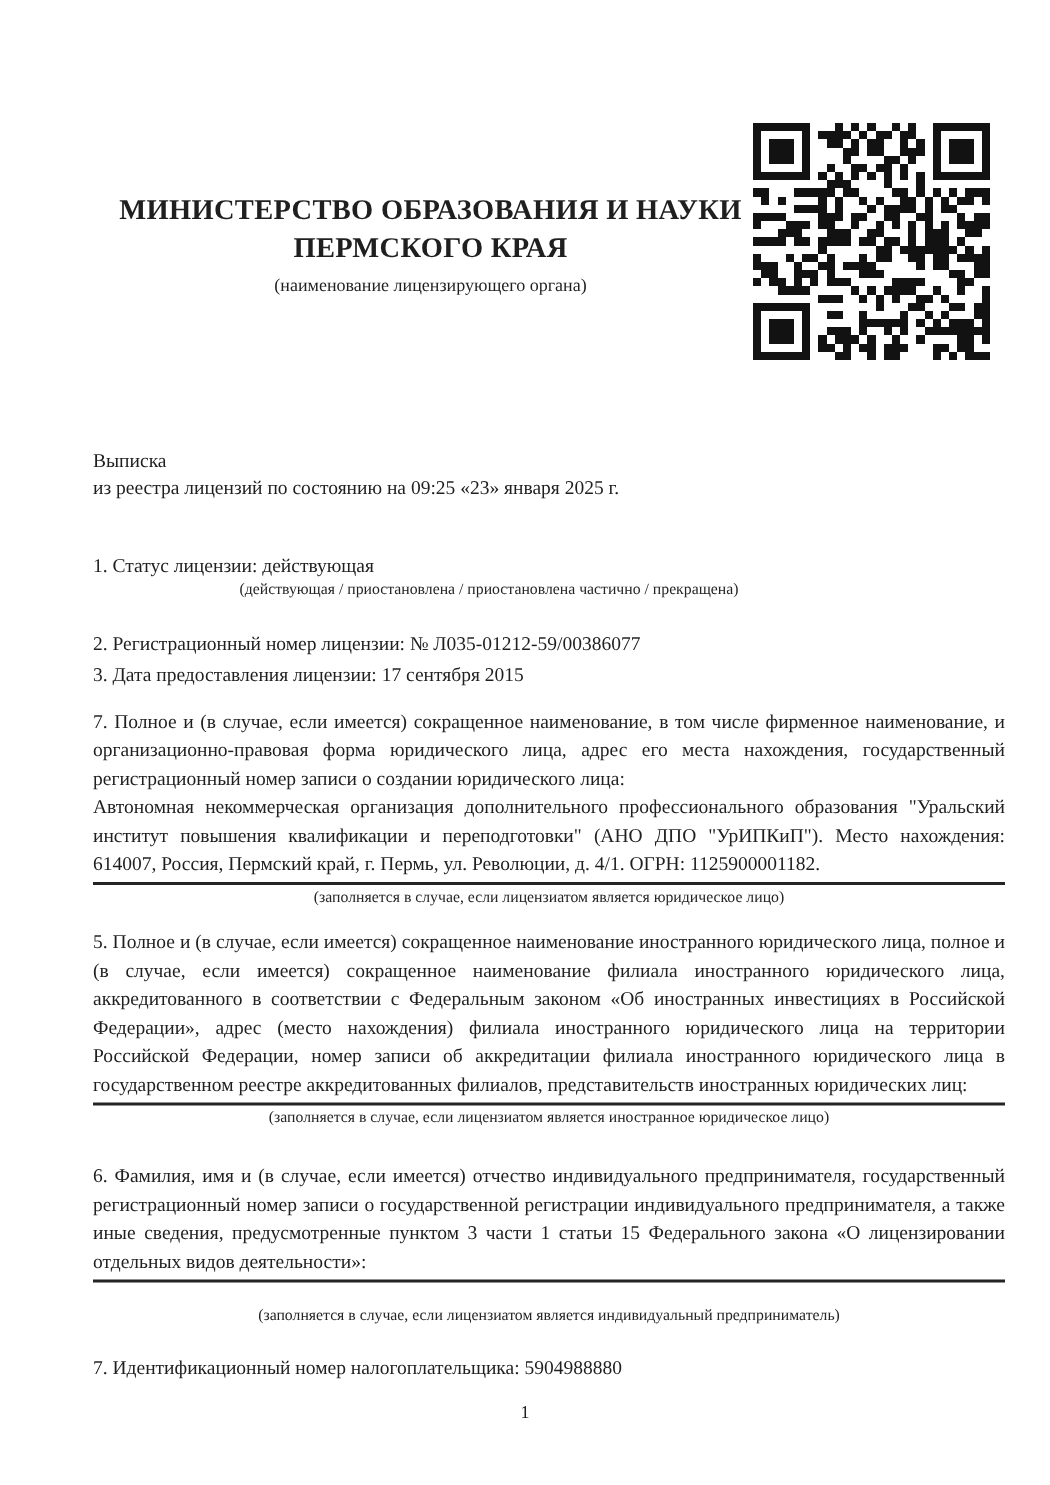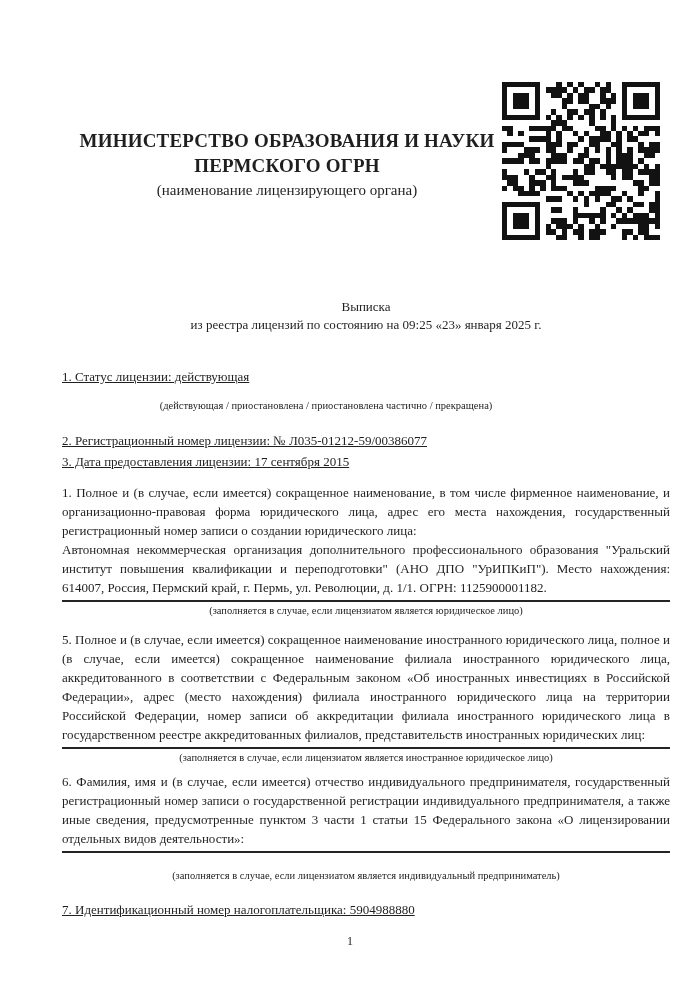--- a/index.html
+++ b/index.html
@@ -7,44 +7,44 @@
     width:700px;height:990px;background:#ffffff;
     font-family:"Liberation Serif","DejaVu Serif",serif;
     color:#1f1f1f;
     -webkit-font-smoothing:antialiased;
   }
   .page{position:relative;width:700px;height:990px;background:#fff;overflow:hidden;}
 
   
   .org-block{position:absolute;left:62px;top:128px;width:450px;text-align:center;}
   .org-line{font-weight:bold;font-size:19px;line-height:25px;letter-spacing:.2px;}
-  .org-caption{font-size:15px;line-height:13px;margin-top:6px;}
+  .org-caption{font-size:12px;line-height:13px;margin-top:6px;}
   .qr-box{position:absolute;left:502px;top:82px;width:158px;height:158px;}
   .qr-box svg{display:block;width:158px;height:158px;shape-rendering:crispEdges;}
 
   
   .content{position:absolute;left:62px;top:298px;width:608px;}
-  .title-block{text-align:center;font-size:13px;line-height:18px;}
-  .item{font-size:13px;line-height:19px;text-decoration:underline;}
+  .title-block{text-align:left;font-size:13px;line-height:18px;}
+  .item{font-size:13px;line-height:19px;}
   .para{font-size:13px;line-height:19px;text-align:justify;}
   .cap{font-size:10.5px;line-height:13px;text-align:center;color:#242424;}
   .cap-indent{padding-right:80px;}
   .rule{border-top:2px solid #242424;height:0;width:100%;}
 
   
   .pagenum{position:absolute;left:0;right:0;bottom:42px;text-align:center;font-size:12px;line-height:14px;}
 </style>
 </head>
 <body>
 
 <div class="page">
 
   <div class="org-block">
     <div class="org-line">МИНИСТЕРСТВО ОБРАЗОВАНИЯ И НАУКИ</div>
-    <div class="org-line">ПЕРМСКОГО ОГРН</div>
+    <div class="org-line">ПЕРМСКОГО КРАЯ</div>
     <div class="org-caption">(наименование лицензирующего органа)</div>
   </div>
 
   <div class="qr-box" id="qr">
       <svg viewBox="0 0 29 29" xmlns="http://www.w3.org/2000/svg" fill="#121212">
         <rect x="0" y="0" width="1" height="1"></rect>
         <rect x="1" y="0" width="1" height="1"></rect>
         <rect x="2" y="0" width="1" height="1"></rect>
         <rect x="3" y="0" width="1" height="1"></rect>
         <rect x="4" y="0" width="1" height="1"></rect>
@@ -470,36 +470,36 @@
     </div>
 
   <div class="content">
 
     <div class="title-block">
       <div>Выписка</div>
       <div>из реестра лицензий по состоянию на 09:25 «23» января 2025 г.</div>
     </div>
 
     <div class="item" style="margin-top:33px">1. Статус лицензии: действующая</div>
-    <div class="cap cap-indent" style="margin-top:13px">(действующая / приостановлена / приостановлена частично / прекращена)</div>
+    <div class="cap cap-indent" style="margin-top:1px">(действующая / приостановлена / приостановлена частично / прекращена)</div>
 
     <div class="item" style="margin-top:19px">2. Регистрационный номер лицензии: № Л035-01212-59/00386077</div>
 
     <div class="item" style="margin-top:2px">3. Дата предоставления лицензии: 17 сентября 2015</div>
 
-    <div class="para" style="margin-top:12px">1. Полное и (в случае, если имеется) сокращенное наименование, в том числе фирменное наименование, и организационно-правовая форма юридического лица, адрес его места нахождения, государственный регистрационный номер записи о создании юридического лица:</div>
-    <div class="para">Автономная некоммерческая организация дополнительного профессионального образования "Уральский институт повышения квалификации и переподготовки" (АНО ДПО "УрИПКиП"). Место нахождения: 614007, Россия, Пермский край, г. Пермь, ул. Революции, д. 1/1. ОГРН: 1125900001182.</div>
+    <div class="para" style="margin-top:12px">7. Полное и (в случае, если имеется) сокращенное наименование, в том числе фирменное наименование, и организационно-правовая форма юридического лица, адрес его места нахождения, государственный регистрационный номер записи о создании юридического лица:</div>
+    <div class="para">Автономная некоммерческая организация дополнительного профессионального образования "Уральский институт повышения квалификации и переподготовки" (АНО ДПО "УрИПКиП"). Место нахождения: 614007, Россия, Пермский край, г. Пермь, ул. Революции, д. 4/1. ОГРН: 1125900001182.</div>
     <div class="rule" style="margin-top:3px"></div>
     <div class="cap" style="margin-top:2px">(заполняется в случае, если лицензиатом является юридическое лицо)</div>
 
     <div class="para" style="margin-top:13px">5. Полное и (в случае, если имеется) сокращенное наименование иностранного юридического лица, полное и (в случае, если имеется) сокращенное наименование филиала иностранного юридического лица, аккредитованного в соответствии с Федеральным законом «Об иностранных инвестициях в Российской Федерации», адрес (место нахождения) филиала иностранного юридического лица на территории Российской Федерации, номер записи об аккредитации филиала иностранного юридического лица в государственном реестре аккредитованных филиалов, представительств иностранных юридических лиц:</div>
     <div class="rule" style="margin-top:3px"></div>
     <div class="cap" style="margin-top:2px">(заполняется в случае, если лицензиатом является иностранное юридическое лицо)</div>
 
-    <div class="para" style="margin-top:8px">6. Фамилия, имя и (в случае, если имеется) отчество индивидуального предпринимателя, государственный регистрационный номер записи о государственной регистрации индивидуального предпринимателя, а также иные сведения, предусмотренные пунктом 3 части 1 статьи 15 Федерального закона «О лицензировании отдельных видов деятельности»:</div>
+    <div class="para" style="margin-top:22px">6. Фамилия, имя и (в случае, если имеется) отчество индивидуального предпринимателя, государственный регистрационный номер записи о государственной регистрации индивидуального предпринимателя, а также иные сведения, предусмотренные пунктом 3 части 1 статьи 15 Федерального закона «О лицензировании отдельных видов деятельности»:</div>
     <div class="rule" style="margin-top:3px"></div>
     <div class="cap" style="margin-top:16px">(заполняется в случае, если лицензиатом является индивидуальный предприниматель)</div>
 
     <div class="item" style="margin-top:18px">7. Идентификационный номер налогоплательщика: 5904988880</div>
 
   </div>
 
   <div class="pagenum">1</div>
 
 </div>

